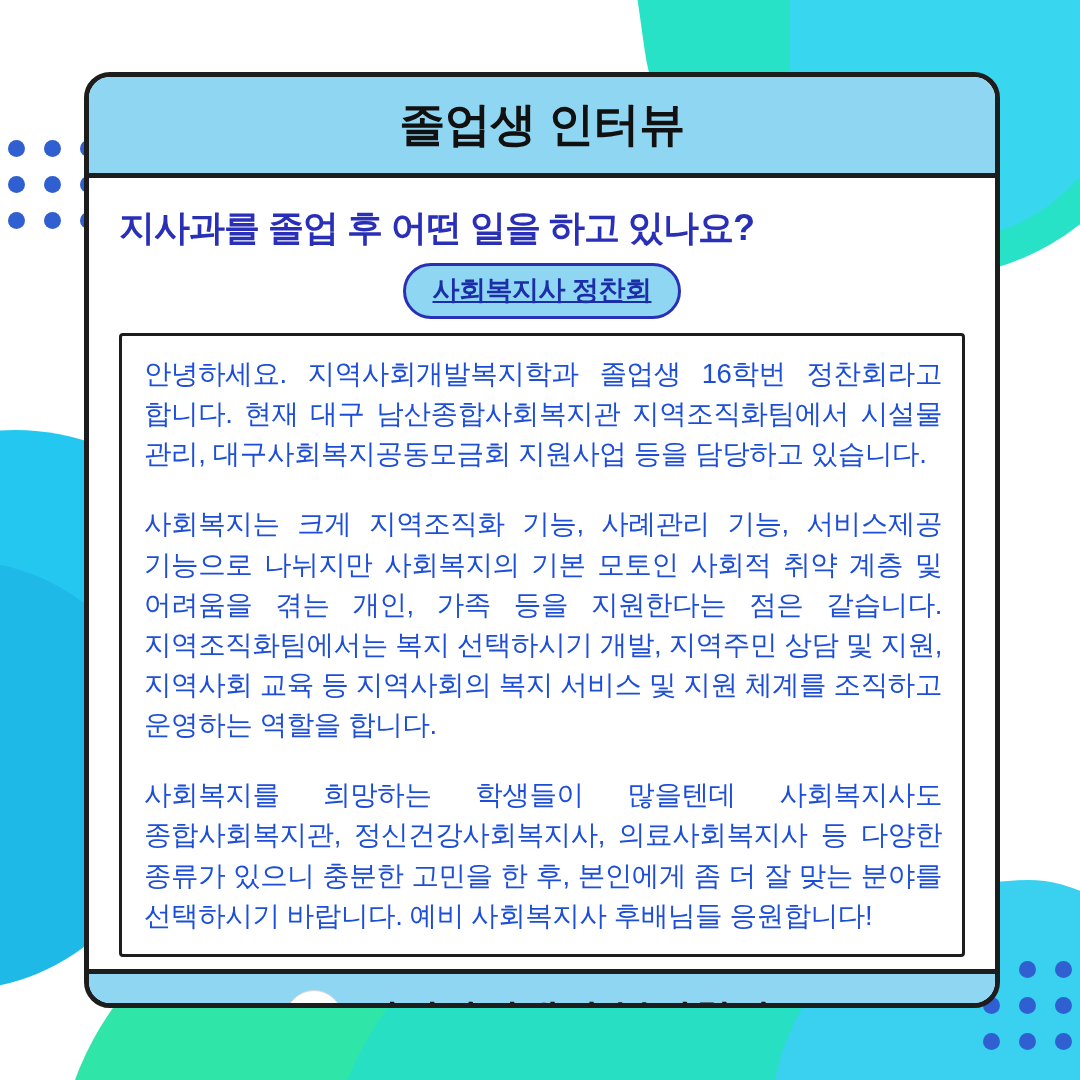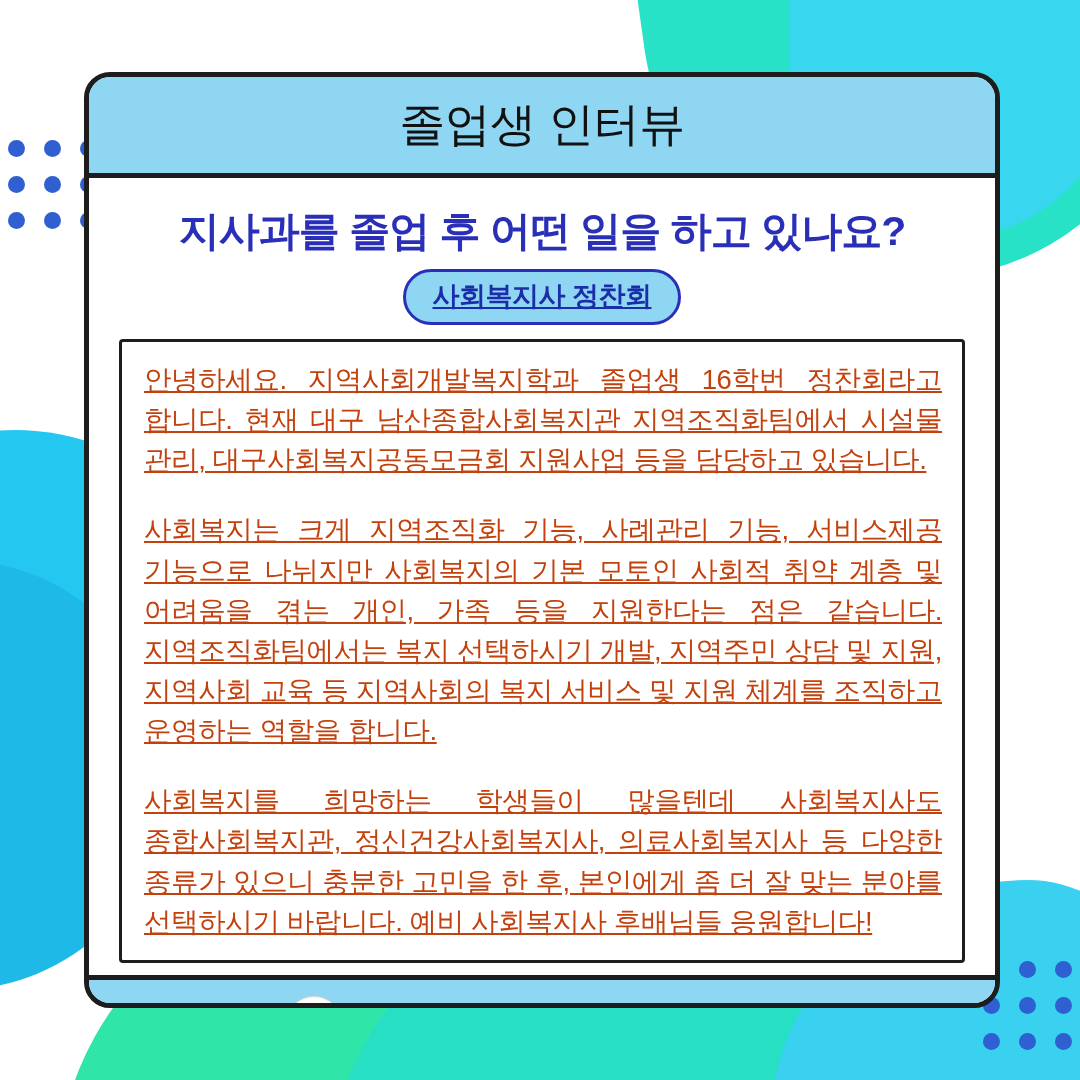--- a/index.html
+++ b/index.html
@@ -132,39 +132,39 @@
     background: #8fd6f3;
     border-bottom: 5px solid #1d1d1d;
     display: flex;
     align-items: center;
     justify-content: center;
     flex: none;
   }
   #card-header h1 {
     margin: 0;
     font-size: 46px;
-    font-weight: normal;
+    font-weight: bold;
     color: #111111;
     letter-spacing: -0.5px;
   }
 
   
   #card-body {
     flex: 1 1 auto;
     padding: 20px 30px 12px 30px;
     display: flex;
     flex-direction: column;
     box-sizing: border-box;
     background: #ffffff;
   }
 
   #question {
     margin: 6px 0 10px 0;
-    text-align: center;
-    font-size: 41px;
+    text-align: left;
+    font-size: 36px;
     font-weight: bold;
     color: #2a2fb8;
     letter-spacing: -1px;
   }
 
   #badge-row {
     display: flex;
     justify-content: center;
     margin-bottom: 14px;
   }
@@ -187,26 +187,25 @@
     border-radius: 4px;
     background: #ffffff;
     padding: 18px 20px 18px 22px;
     box-sizing: border-box;
     overflow: hidden;
   }
   .para {
     margin: 0 0 30px 0;
     font-size: 27.5px;
     line-height: 1.46;
-    color: #c2410c;
+    color: #1d4ed8;
     text-align: justify;
     text-justify: inter-character;
     letter-spacing: -0.4px;
     word-break: keep-all;
-    text-decoration: underline;
   }
   .para:last-child {
     margin-bottom: 0;
   }
 
   
   #card-footer {
     height: 96px;
     flex: none;
     background: #8fd6f3;

